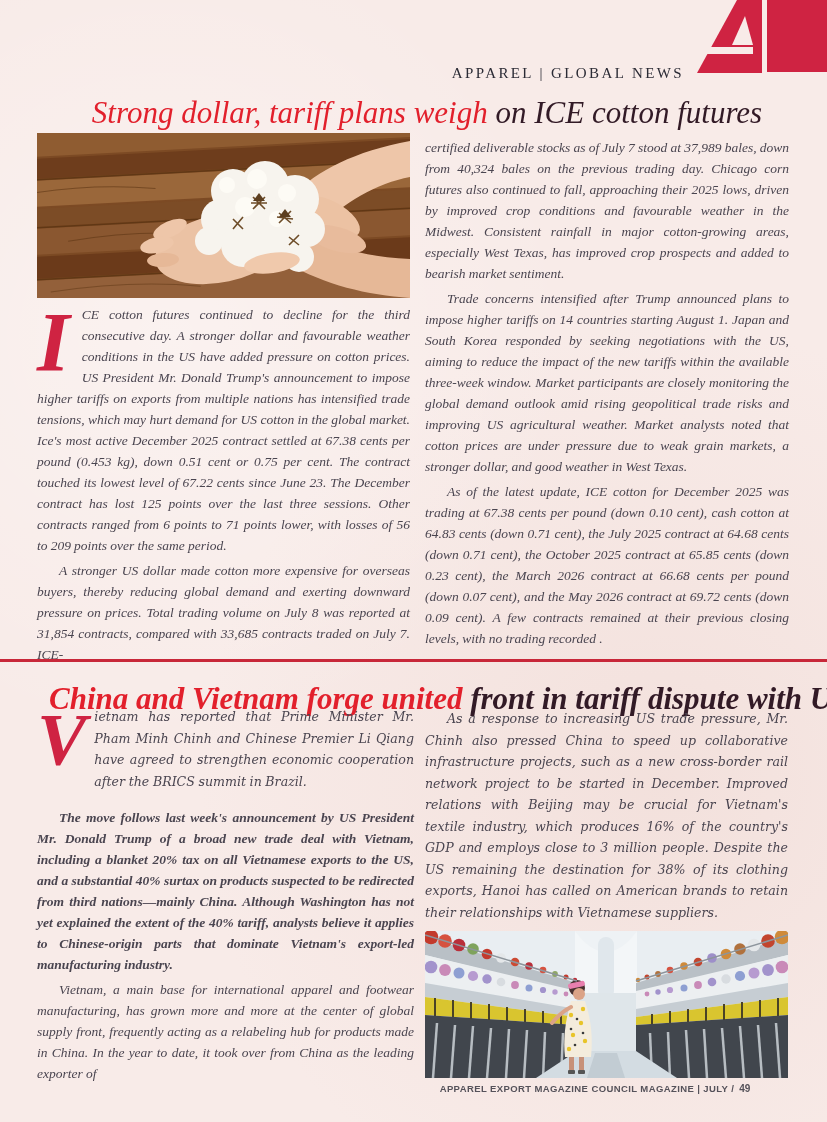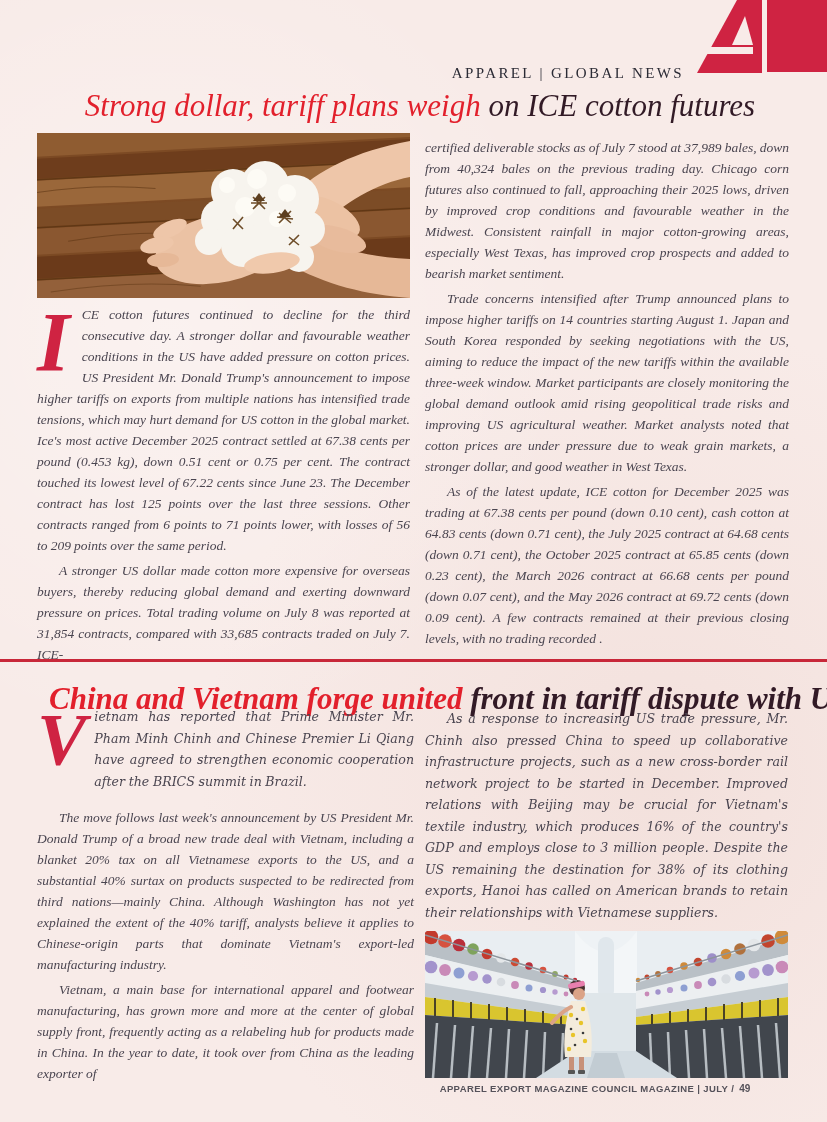--- a/index.html
+++ b/index.html
@@ -33,21 +33,21 @@
   
   .col{position:absolute;text-align:justify;color:#4a4550;}
   .body-main{font-family:"Liberation Serif",serif;font-style:italic;font-size:13.5px;line-height:21px;word-spacing:-0.2px;}
   .body-alt{font-family:"DejaVu Serif",serif;font-style:italic;font-size:12.6px;line-height:21.5px;word-spacing:-0.4px;}
   .col p{margin:0 0 4px 0;}
   .col p.indent{text-indent:22px;}
   .a1c1{left:37px;top:133px;width:373px;}
   .a1c2{left:425px;top:137px;width:364px;}
   .a2c1{left:37px;top:706px;width:377px;}
   .a2c2{left:425px;top:708px;width:363px;}
-  .a2c1 .gap-top{margin-top:15px;}
+  .a2c1 .gap-top{margin-top:15px;font-weight:bold;}
 
   .dropcap{
     float:left;font-family:"Liberation Serif",serif;font-style:italic;font-weight:bold;
     color:#cf2342;
   }
   .dropcap.i{font-size:84px;line-height:70px;padding:4px 12px 0 0;}
   .dropcap.v{font-size:74px;line-height:62px;padding:3px 8px 0 0;}
 
   
   .photo{display:block;}
@@ -71,21 +71,21 @@
 
 <div class="abs header-label">APPAREL | GLOBAL NEWS</div>
 
 <svg class="abs logo" viewBox="0 0 132 74" aria-hidden="true">
   <polygon points="2,73 42,0 67,0 67,73" fill="#cf2342"></polygon>
   <polygon points="50,16 58,45 37,45" fill="#f8ebe8"></polygon>
   <rect x="11" y="47" width="47" height="7" fill="#f8ebe8"></rect>
   <rect x="72" y="0" width="60" height="72" fill="#cf2342"></rect>
 </svg>
 
-<h1 class="abs headline headline1" style="margin:5px;font-weight:normal;">
+<h1 class="abs headline headline1" style="margin:12px;font-weight:normal;">
   <span class="red">Strong dollar, tariff plans weigh</span><span class="dark"> on ICE cotton futures</span>
 </h1>
 
 <div class="col a1c1 body-main">
   <svg class="photo photo-cotton" viewBox="0 0 373 165" aria-hidden="true">
     <rect width="373" height="165" fill="#7c4a24"></rect>
     <g transform="rotate(-3 186 82)">
       <rect x="-10" y="-12" width="400" height="26" fill="#8f5c31"></rect>
       <rect x="-10" y="16" width="400" height="20" fill="#6e3d1c"></rect>
       <rect x="-10" y="38" width="400" height="26" fill="#9a673a"></rect>

